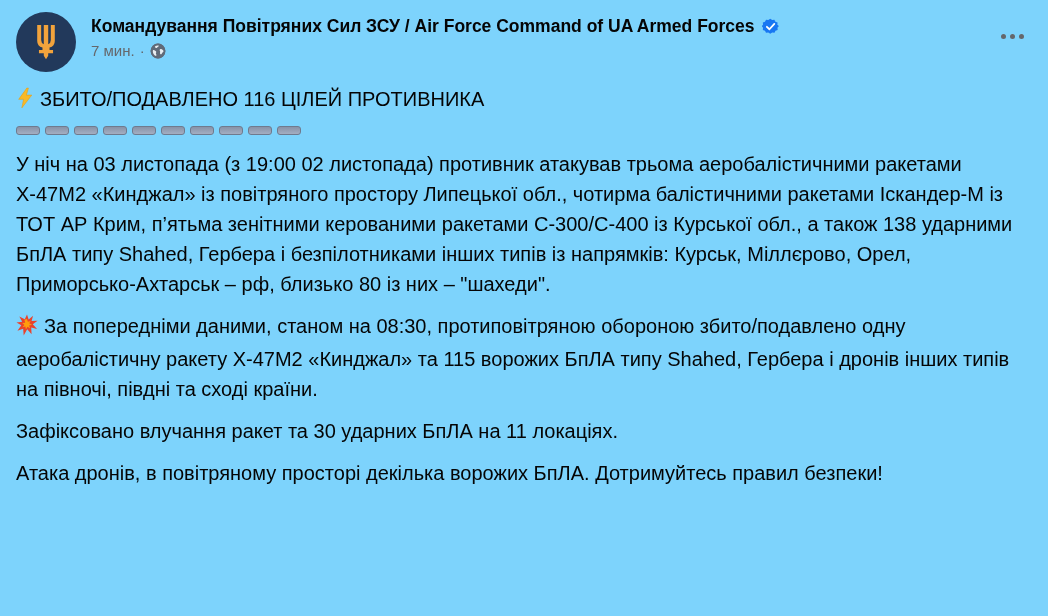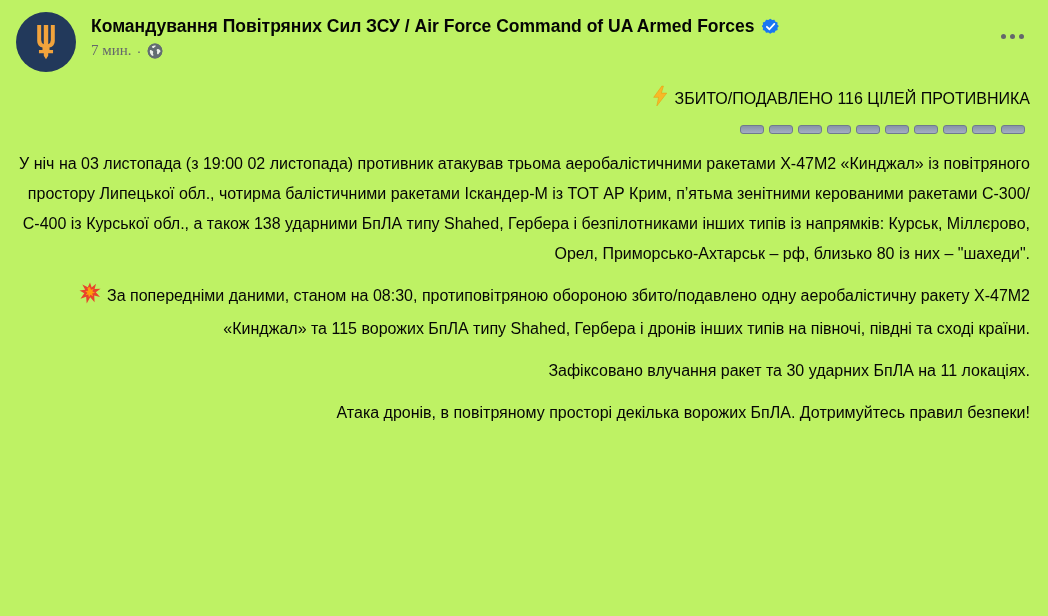--- a/index.html
+++ b/index.html
@@ -2,50 +2,50 @@
 <html><head>
 <meta charset="utf-8">
 <style>
   * { margin:0; padding:0; box-sizing:border-box; }
   html,body { background:#fff; }
   body {
     width:1048px; height:616px; overflow:hidden;
     font-family:"Liberation Sans","DejaVu Sans",sans-serif;
     color:#050505;
   }
-  .post-card { width:1048px; height:616px; background:#bef264; padding:12px 16px 0 16px; position:relative; }
+  .post-card { width:1048px; height:616px; background:#7dd3fc; padding:12px 16px 0 16px; position:relative; }
 
   
   .header { display:flex; align-items:flex-start; margin-bottom:12px; }
   .avatar {
     width:60px; height:60px; border-radius:50%;
     background:#22395B; flex:0 0 60px;
     display:flex; align-items:center; justify-content:center;
     cursor:pointer;
   }
   .header-main { margin-left:15px; flex:1 1 auto; min-width:0; padding-top:2px; }
   .name-row { display:flex; align-items:center; gap:7px; }
   .page-name {
     font-size:17.5px; font-weight:bold; color:#050505;
     line-height:24px; white-space:nowrap; cursor:pointer;
   }
   .verified { width:17px; height:17px; flex:0 0 17px; margin-top:1px; }
   .meta-row { display:flex; align-items:center; gap:5px; margin-top:4px; }
-  .timestamp { font-size:15px; color:#65676B; cursor:pointer;font-family:Liberation Serif, serif; }
+  .timestamp { font-size:15px; color:#65676B; cursor:pointer; }
   .meta-dot { font-size:15px; color:#65676B; }
   .globe { width:16px; height:16px; opacity:.95; }
   .menu-btn {
     width:40px; height:36px; border:none; background:transparent;
     display:flex; align-items:center; justify-content:center; gap:4px;
     border-radius:18px; cursor:pointer; margin-top:6px;
   }
   .menu-btn i { width:5px; height:5px; border-radius:50%; background:#65676B; display:block; }
 
   
-  .post-body { font-size:16px; line-height:30px; color:#050505; padding-right:2px;text-align:right; }
+  .post-body { font-size:20px; line-height:30px; color:#050505; padding-right:2px; }
   .post-body p { margin:0 0 12px 0; }
   .headline { margin-bottom:2px !important; }
   .inline-ico { display:inline-block; vertical-align:-3px; margin-right:6px; }
   .dash-row { margin-bottom:10px; line-height:20px; }
   .dash {
     display:inline-block; width:24px; height:9px; border-radius:3px;
     background:linear-gradient(180deg,#8893a8,#a3aec2);
     border:1px solid #6f7a8e; margin-right:5px; vertical-align:middle;
   }
 </style>

